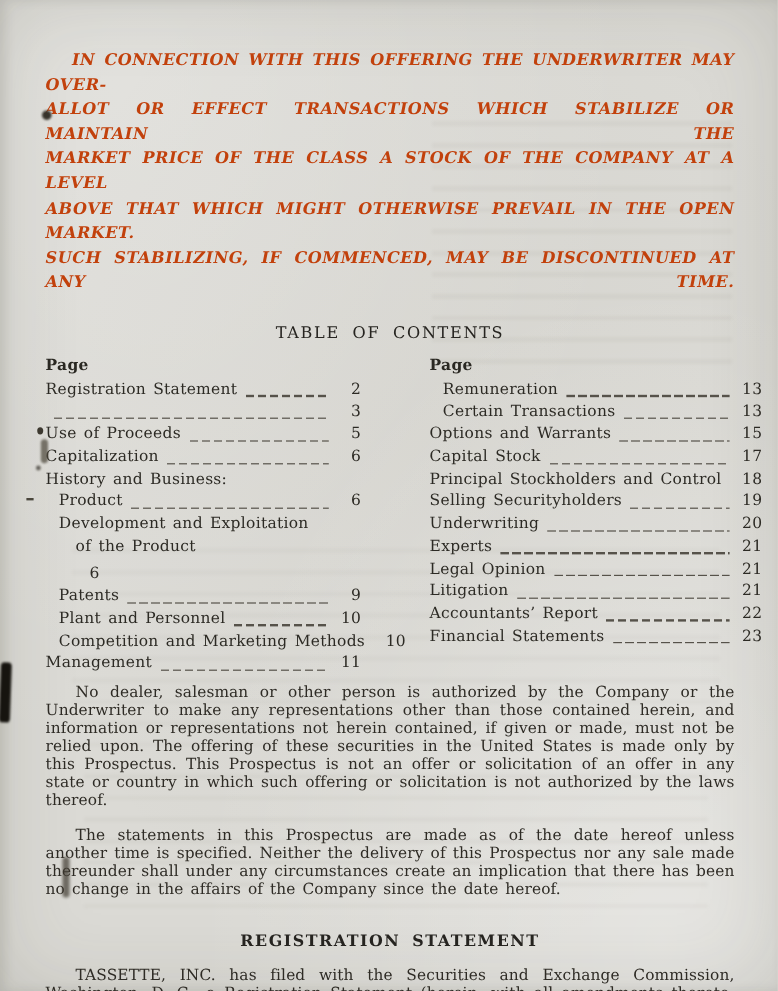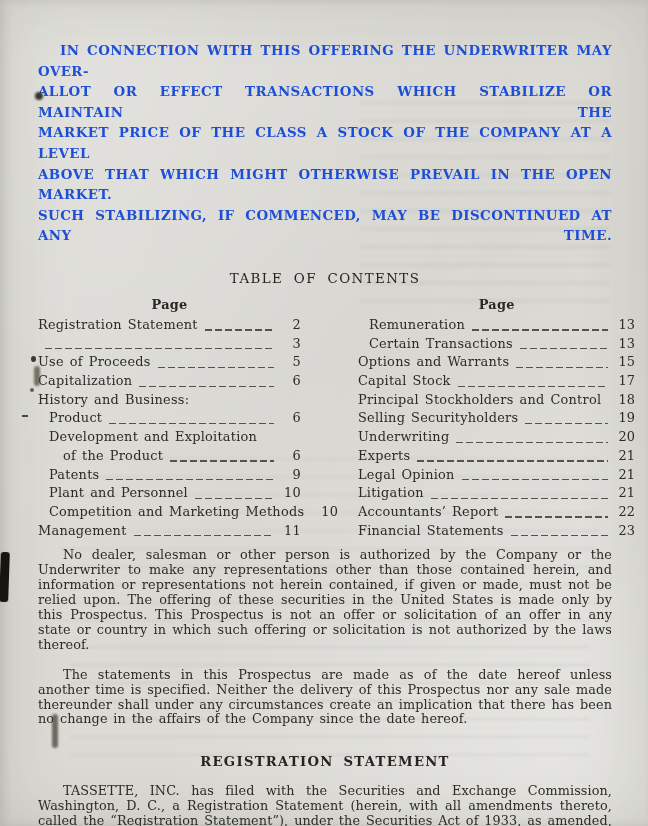--- a/index.html
+++ b/index.html
@@ -24,44 +24,45 @@
   .ghost.g3{left:70px;top:640px;width:520px;height:120px;opacity:.045;}
 
   .content{position:absolute;left:38px;top:36px;width:574px;}
 
   
   .notice{margin-top:4px;}
   .notice .nline{
     font-weight:bold;font-size:13.4px;line-height:20.6px;
     letter-spacing:.45px;word-spacing:2px;
     text-align:justify;text-align-last:justify;white-space:normal;
-    color:#1d4ed8;
+    color:#c2410c;
+    font-style:italic;
   }
   .notice .nline.first{text-indent:22px;}
 
   
   .toc-title{
     text-align:center;font-weight:normal;font-size:13.4px;
     letter-spacing:1.4px;word-spacing:5px;margin-top:25px;color:#262420;
   }
   .toc-cols{display:flex;margin-top:9px;margin-right:-16px;}
   .toc-col{font-size:12.9px;letter-spacing:.25px;}
   .toc-col.lcol{width:263px;margin-right:57px;flex:none;}
   .toc-col.rcol{flex:1;}
-  .page-hdr{text-align:center;font-weight:bold;font-size:12.9px;line-height:19px;margin-bottom:2px;color:#2a2822;}
+  .page-hdr{text-align:left;font-weight:bold;font-size:12.9px;line-height:19px;margin-bottom:2px;color:#2a2822;}
   .toc-row{display:flex;align-items:baseline;line-height:18.7px;}
   .toc-row .lbl{white-space:nowrap;word-spacing:1.6px;}
   .toc-row .leader{
     flex:1;align-self:flex-end;height:1.2px;margin:0 7px 4px 7px;
     background-image:repeating-linear-gradient(to right,#56524a 0 7px,transparent 7px 10px);
   }
   .toc-row .pg{min-width:20px;text-align:right;flex:none;}
   .toc-row.noleader .leader{background:none;}
   .toc-row.ind1{padding-left:11px;}
-  .toc-row.ind2{padding-left:25px;}
+  .toc-row.ind2{padding-left:25px;flex-direction:column;}
 
   
   .para{
     font-size:12.8px;line-height:14.9px;text-align:justify;
     text-indent:25px;word-spacing:1.6px;letter-spacing:.1px;color:#2e2b25;
   }
   .p-no-dealer{margin-top:8px;}
   .p-statements{margin-top:15px;}
 
   .section-title{

